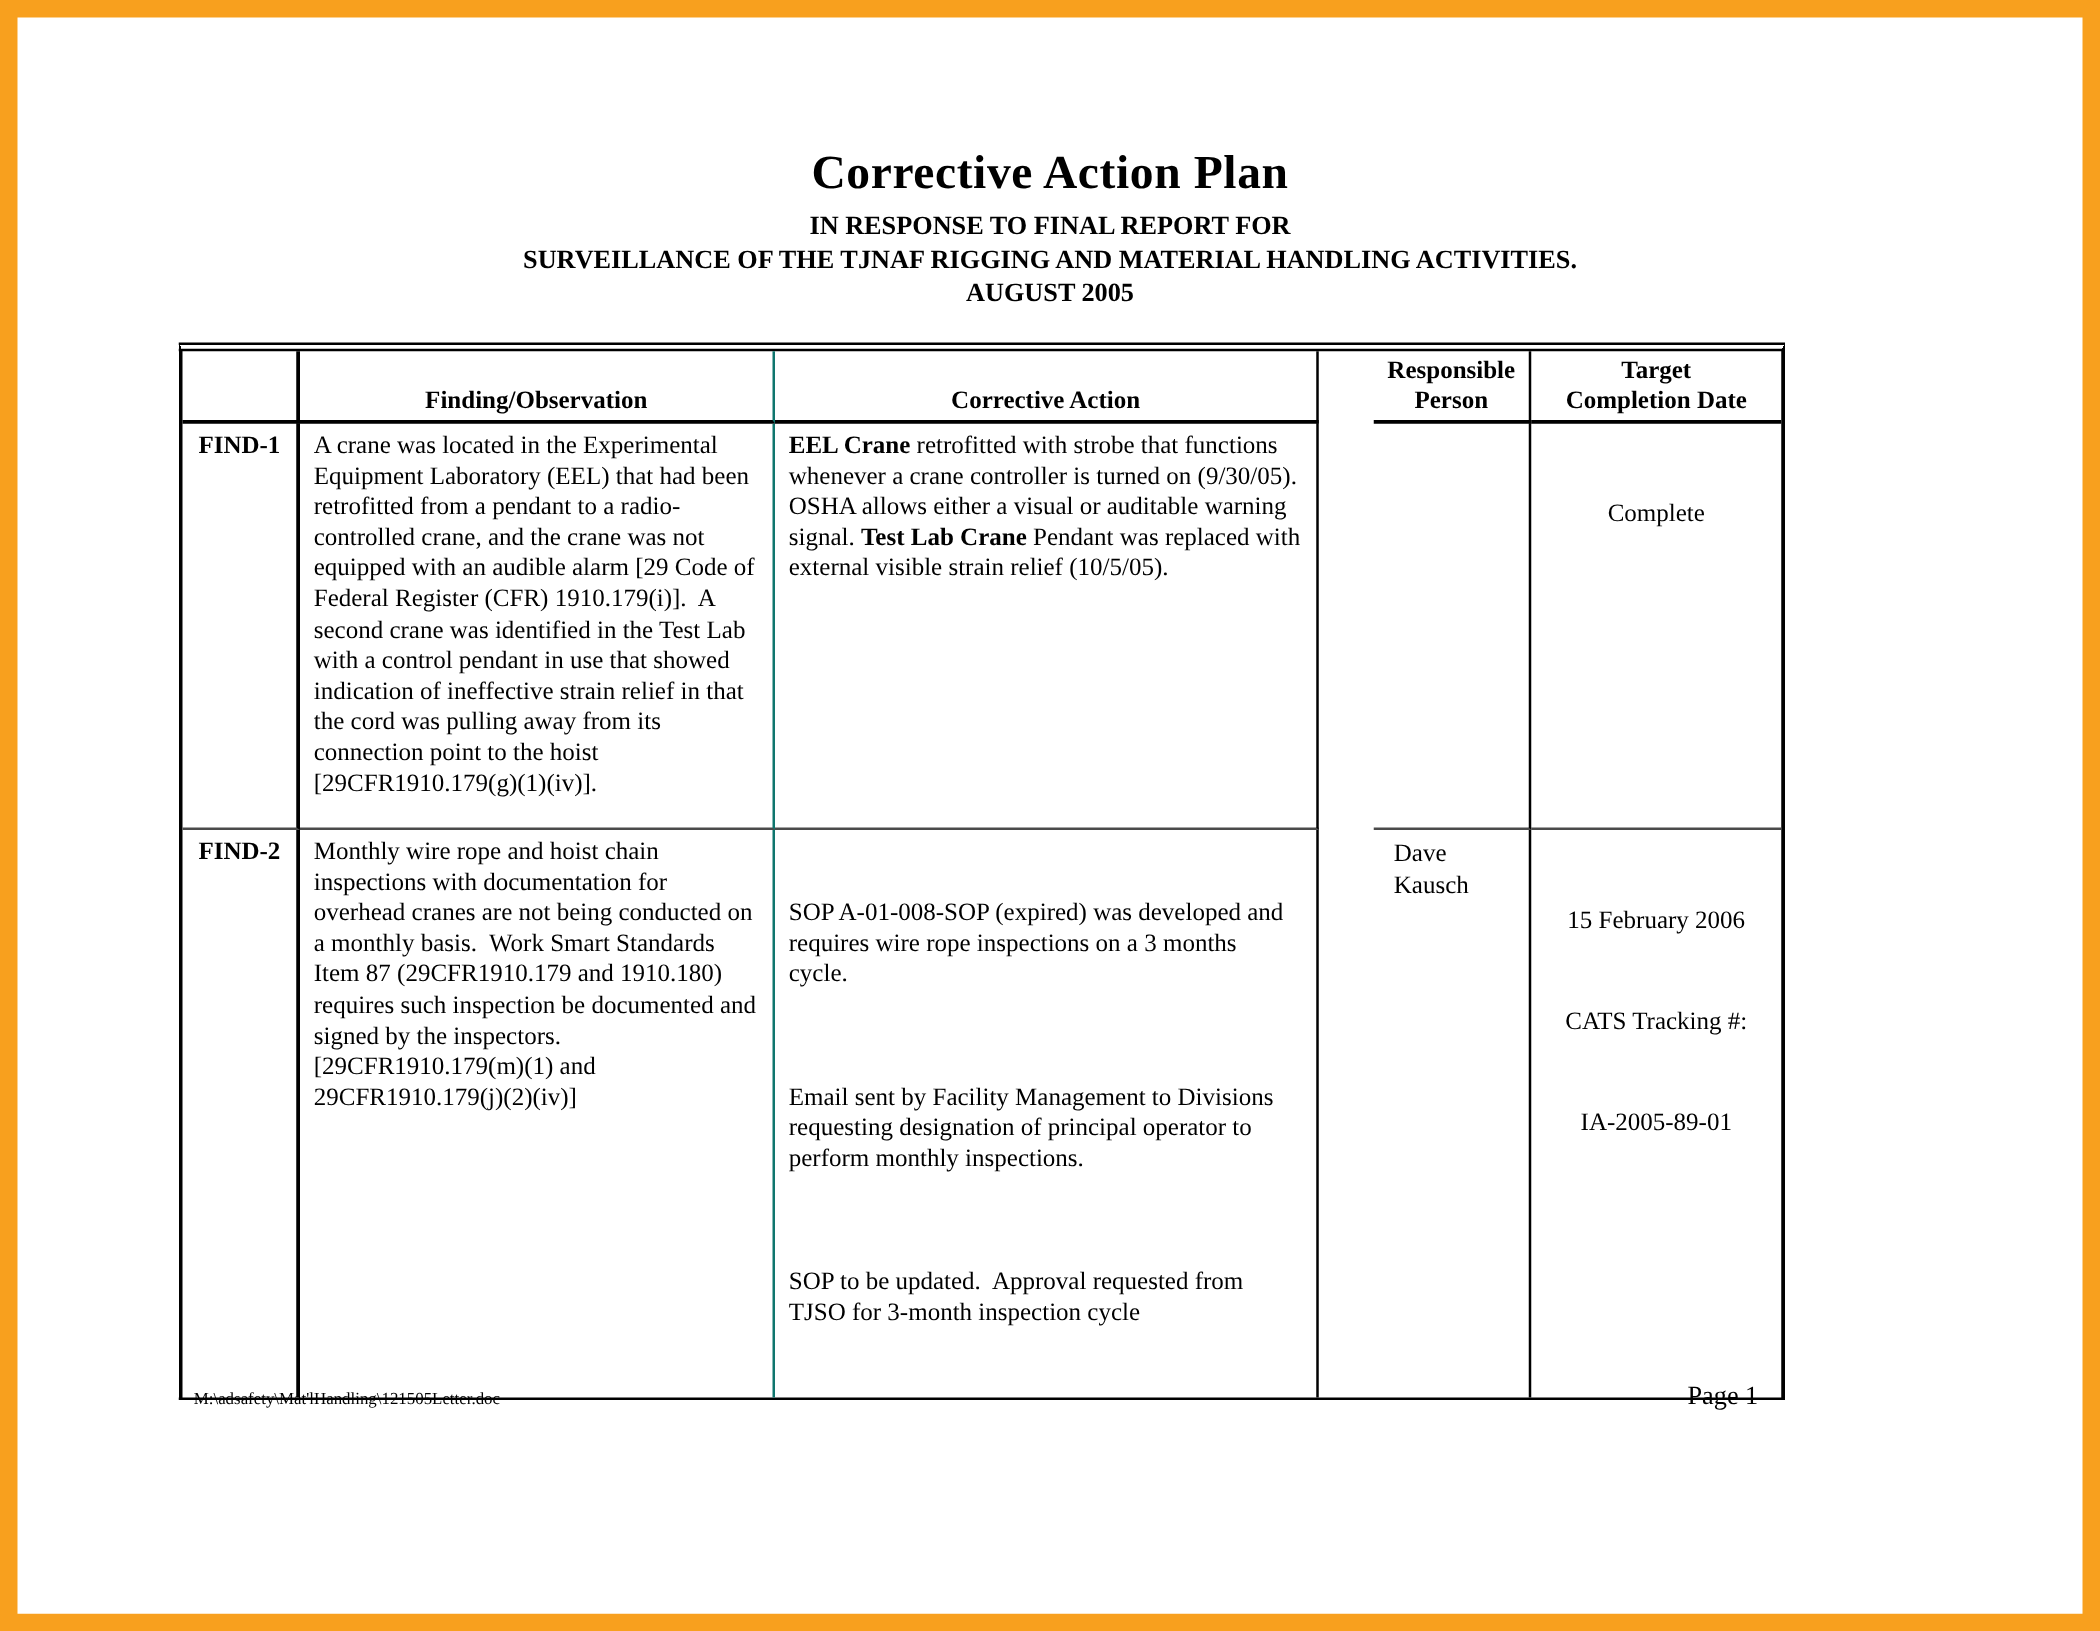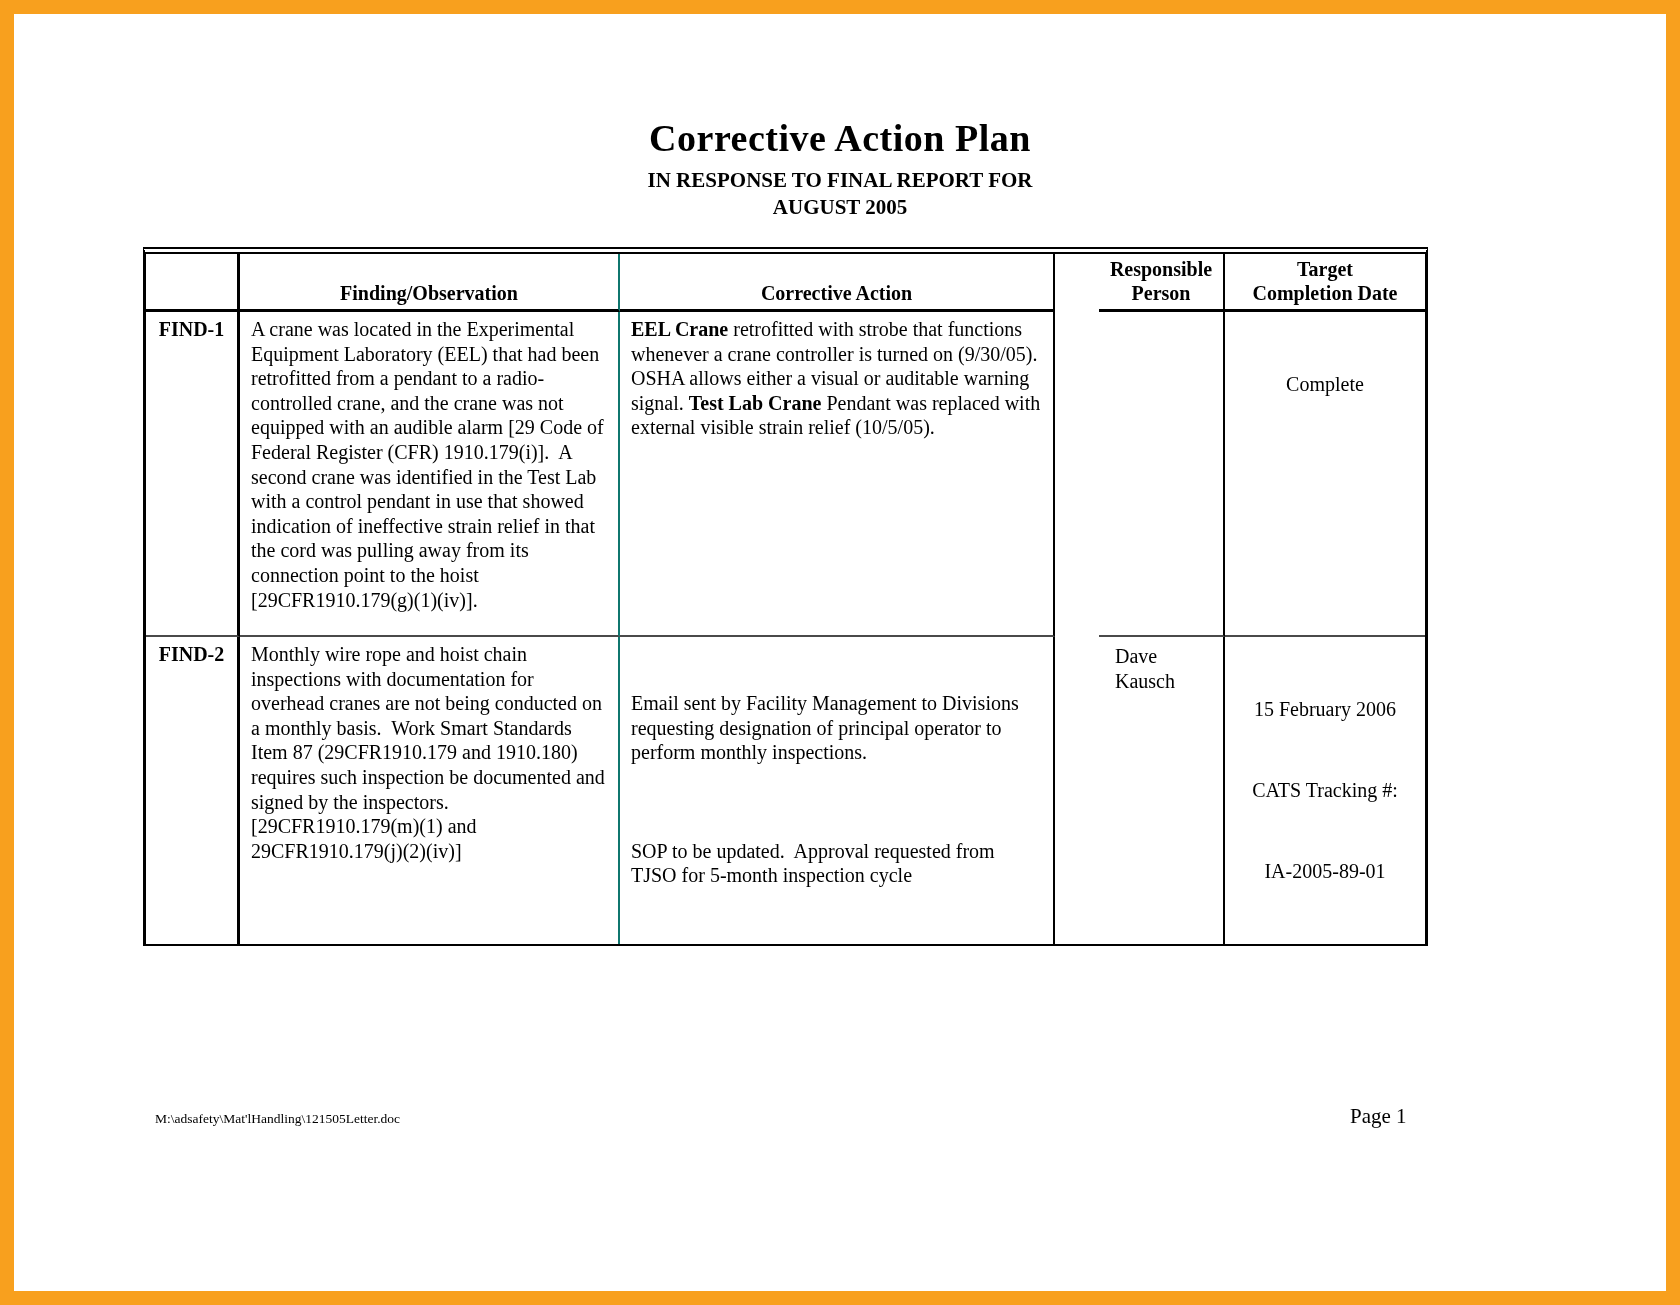--- a/index.html
+++ b/index.html
@@ -87,20 +87,21 @@
 </style>
 </head>
 <body>
 
 <div class="page">
 
   <div class="title-block">
     <div class="doc-title">Corrective Action Plan</div>
     <div class="subtitle-wrap">
       <div class="doc-subtitle">IN RESPONSE TO FINAL REPORT FOR</div>
+      <div class="doc-subtitle">SURVEILLANCE OF THE TJNAF RIGGING AND MATERIAL HANDLING ACTIVITIES.</div>
       <div class="doc-subtitle">AUGUST 2005</div>
     </div>
   </div>
 
   <div class="cap-table">
 
     <div class="cell col-id hdr bottom"></div>
     <div class="cell col-find hdr bottom">Finding/Observation</div>
     <div class="cell col-corr hdr bottom">Corrective Action</div>
     <div class="cell col-resp hdr center">
@@ -116,22 +117,23 @@
     <div class="cell col-find row1 text-cell">A crane was located in the Experimental Equipment Laboratory (EEL) that had been retrofitted from a pendant to a radio-controlled crane, and the crane was not equipped with an audible alarm [29 Code of Federal Register (CFR) 1910.179(i)].  A second crane was identified in the Test Lab with a control pendant in use that showed indication of ineffective strain relief in that the cord was pulling away from its connection point to the hoist [29CFR1910.179(g)(1)(iv)].</div>
     <div class="cell col-corr row1 text-cell"><span class="seg-bold">EEL Crane</span><span> retrofitted with strobe that functions whenever a crane controller is turned on (9/30/05). OSHA allows either a visual or auditable warning signal. </span><span class="seg-bold">Test Lab Crane</span><span> Pendant was replaced with external visible strain relief (10/5/05).</span></div>
     <div class="cell col-resp row1 resp-cell"></div>
     <div class="cell col-targ row1 targ-cell">
       <div>Complete</div>
     </div>
 
     <div class="cell col-id row2 id-cell">FIND-2</div>
     <div class="cell col-find row2 text-cell">Monthly wire rope and hoist chain inspections with documentation for overhead cranes are not being conducted on a monthly basis.  Work Smart Standards Item 87 (29CFR1910.179 and 1910.180) requires such inspection be documented and signed by the inspectors. [29CFR1910.179(m)(1) and 29CFR1910.179(j)(2)(iv)]</div>
     <div class="cell col-corr row2 text-cell">
+      <p class="para">SOP A-01-008-SOP (expired) was developed and requires wire rope inspections on a 3 months cycle.</p>
       <p class="para">Email sent by Facility Management to Divisions requesting designation of principal operator to perform monthly inspections.</p>
-      <p class="para">SOP to be updated.  Approval requested from TJSO for 5-month inspection cycle</p>
+      <p class="para">SOP to be updated.  Approval requested from TJSO for 3-month inspection cycle</p>
     </div>
     <div class="cell col-resp row2 resp-cell">Dave Kausch</div>
     <div class="cell col-targ row2 targ-cell">
       <div>15 February 2006</div>
       <div>CATS Tracking #:</div>
       <div>IA-2005-89-01</div>
     </div>
 
   </div>
 

